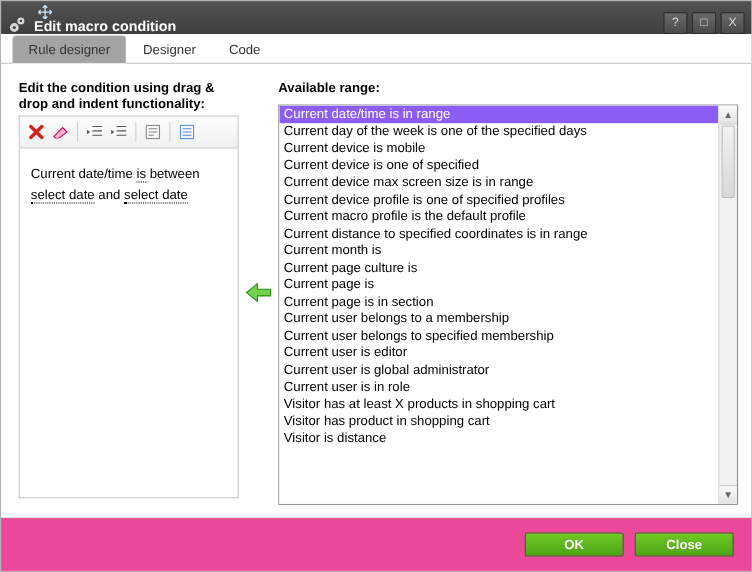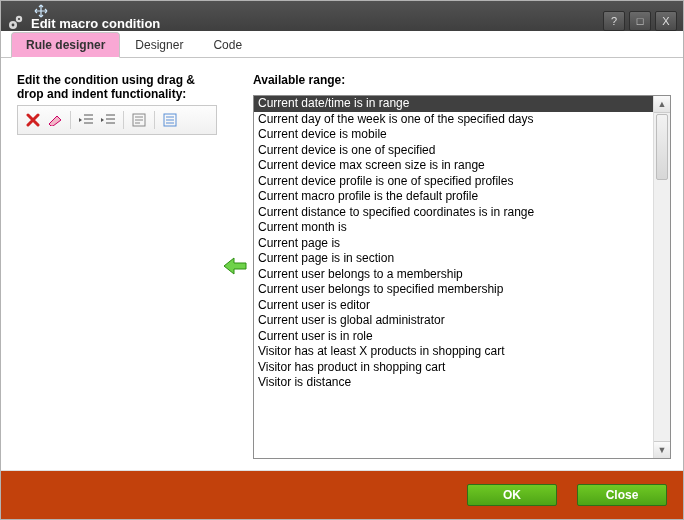--- a/index.html
+++ b/index.html
@@ -3,46 +3,46 @@
 <meta charset="utf-8">
 <style>
   html,body{margin:0;padding:0;font-family:Arial,Helvetica,sans-serif;font-size:12px;color:#000;background:#fff}
   .window{width:684px;height:520px;border:1px solid #b3b3b3;box-sizing:border-box;position:relative;background:#fff}
   .titlebar{height:30px;background:linear-gradient(#525252,#3f3f3f);color:#fff;display:flex;align-items:flex-end;padding:0 6px;box-sizing:border-box}
   .titlebar .gear{width:20px;display:flex;align-items:center;color:#ddd}
   .titlebar .title{flex:1;font-weight:bold;font-size:13px;color:#fff;padding-left:4px}
   .titlebar .tbtn{width:20px;height:18px;margin-left:4px;background:linear-gradient(#6a6a6a,#4a4a4a);border:1px solid #2e2e2e;border-radius:2px;display:flex;align-items:center;justify-content:center;color:#ddd;font-size:11px;font-family:Arial;cursor:pointer}
   .tabstrip{height:26px;border-bottom:1px solid #c5c5c5;display:flex;align-items:flex-end;padding-left:10px;background:#fff}
   .tab{padding:5px 14px;font-size:12px;color:#333;border:1px solid transparent;border-bottom:none;cursor:pointer}
-  .tab.active{border:1px solid #c5c5c5;border-bottom:1px solid #fff;border-top-left-radius:4px;border-top-right-radius:4px;background:#f9a8d4;position:relative;top:1px;font-weight:bold}
+  .tab.active{border:1px solid #c5c5c5;border-bottom:1px solid #fff;border-top-left-radius:4px;border-top-right-radius:4px;background:#a3a3a3;position:relative;top:1px;font-weight:normal}
   .content{position:absolute;top:56px;left:0;right:0;bottom:48px;padding:16px 12px 12px 16px;box-sizing:border-box;display:flex}
   .left{width:200px;flex:0 0 200px}
   .left h4{margin:0 0 4px 0;font-size:12px;font-weight:bold}
   .toolbar{border:1px solid #c9c9c9;height:28px;display:flex;align-items:center;padding:0 4px;background:linear-gradient(#fdfdfd,#f0f0f0)}
   .toolbar .tb{width:22px;height:20px;display:flex;align-items:center;justify-content:center;cursor:pointer}
   .toolbar .sep{width:1px;height:18px;background:#d0d0d0;margin:0 4px}
   .editbox{border:1px solid #c9c9c9;border-top:none;height:318px;padding:14px 10px;font-size:12px;line-height:1.6;color:#000;box-sizing:border-box}
   .editbox .u{border-bottom:1px dotted #000}
   .middle{width:36px;display:flex;align-items:center;justify-content:center}
   .right{flex:1;display:flex;flex-direction:column}
   .right h4{margin:0 0 8px 0;font-size:12px;font-weight:bold}
   .findrow{display:flex;align-items:center;margin-bottom:6px;gap:6px}
   .findrow label{white-space:nowrap}
   .findrow input{flex:0 0 190px;height:20px;border:1px solid #b3b3b3;padding:0 4px;font-size:12px}
   .btn{height:22px;border:1px solid #2f6f19;border-radius:2px;background:linear-gradient(#6fc924,#4ea416);color:#fff;font-weight:bold;font-size:12px;padding:0 22px;cursor:pointer;display:inline-flex;align-items:center;justify-content:center;min-width:90px;box-sizing:border-box}
   .listwrap{flex:1;border:1px solid #8e8e8e;display:flex;box-sizing:border-box}
   .list{flex:1;overflow:hidden;background:#fff}
   .list .row{padding:0 4px;white-space:nowrap;line-height:15.5px;font-size:12px;color:#000;cursor:default}
-  .list .row.sel{background:#404040;color:#fff}
+  .list .row.sel{background:#8b5cf6;color:#fff}
   .scroll{width:16px;background:#f0f0f0;border-left:1px solid #dcdcdc;position:relative}
   .scroll .sbtn{position:absolute;left:0;right:0;height:16px;background:linear-gradient(#fafafa,#e3e3e3);display:flex;align-items:center;justify-content:center;color:#666;font-size:9px}
   .scroll .up{top:0;border-bottom:1px solid #ccc}
   .scroll .dn{bottom:0;border-top:1px solid #ccc}
   .scroll .thumb{position:absolute;left:2px;right:2px;top:18px;height:64px;background:linear-gradient(#f2f2f2,#d7d7d7);border:1px solid #bcbcbc;border-radius:2px}
-  .footer{position:absolute;left:0;right:0;bottom:0;height:48px;border-top:1px solid #e0e0e0;display:flex;align-items:center;justify-content:flex-end;padding-right:16px;gap:20px;background:#c2410c}
+  .footer{position:absolute;left:0;right:0;bottom:0;height:48px;border-top:1px solid #e0e0e0;display:flex;align-items:center;justify-content:flex-end;padding-right:16px;gap:10px;background:#ec4899}
   svg{display:block}
   .move-handle{position:absolute;left:33px;top:3px;color:#cfe9ff}
 </style>
 </head>
 <body>
 <div class="window">
 
   <div class="titlebar">
     <span class="gear">
       <svg width="18" height="18" viewBox="0 0 18 18">
@@ -111,20 +111,28 @@
             </svg>
           </span>
         <span class="sep"></span>
         <span class="tb">
             <svg width="14" height="14" viewBox="0 0 14 14">
               <rect x="1" y="1" width="12" height="12" fill="none" stroke="#5a8fd6"></rect>
               <path d="M3 4h8M3 7h8M3 10h8" stroke="#5a8fd6"></path>
             </svg>
           </span>
       </div>
+      <div class="editbox">
+        <span>Current date/time </span>
+        <span class="u">is</span>
+        <span> between </span>
+        <span class="u">select date</span>
+        <span> and </span>
+        <span class="u">select date</span>
+      </div>
     </div>
 
     <div class="middle">
       <span>
         <svg width="26" height="22" viewBox="0 0 26 22">
             <path d="M12 3L2 11l10 8v-5h12V8H12z" fill="#6fd24a" stroke="#2e8f12" stroke-width="1"></path>
           </svg>
       </span>
     </div>
 
@@ -134,20 +142,21 @@
         <div class="list" id="rules-list">
             <div class="row sel">Current date/time is in range</div>
             <div class="row">Current day of the week is one of the specified days</div>
             <div class="row">Current device is mobile</div>
             <div class="row">Current device is one of specified</div>
             <div class="row">Current device max screen size is in range</div>
             <div class="row">Current device profile is one of specified profiles</div>
             <div class="row">Current macro profile is the default profile</div>
             <div class="row">Current distance to specified coordinates is in range</div>
             <div class="row">Current month is</div>
+            <div class="row">Current page culture is</div>
             <div class="row">Current page is</div>
             <div class="row">Current page is in section</div>
             <div class="row">Current user belongs to a membership</div>
             <div class="row">Current user belongs to specified membership</div>
             <div class="row">Current user is editor</div>
             <div class="row">Current user is global administrator</div>
             <div class="row">Current user is in role</div>
             <div class="row">Visitor has at least X products in shopping cart</div>
             <div class="row">Visitor has product in shopping cart</div>
             <div class="row">Visitor is distance</div>

